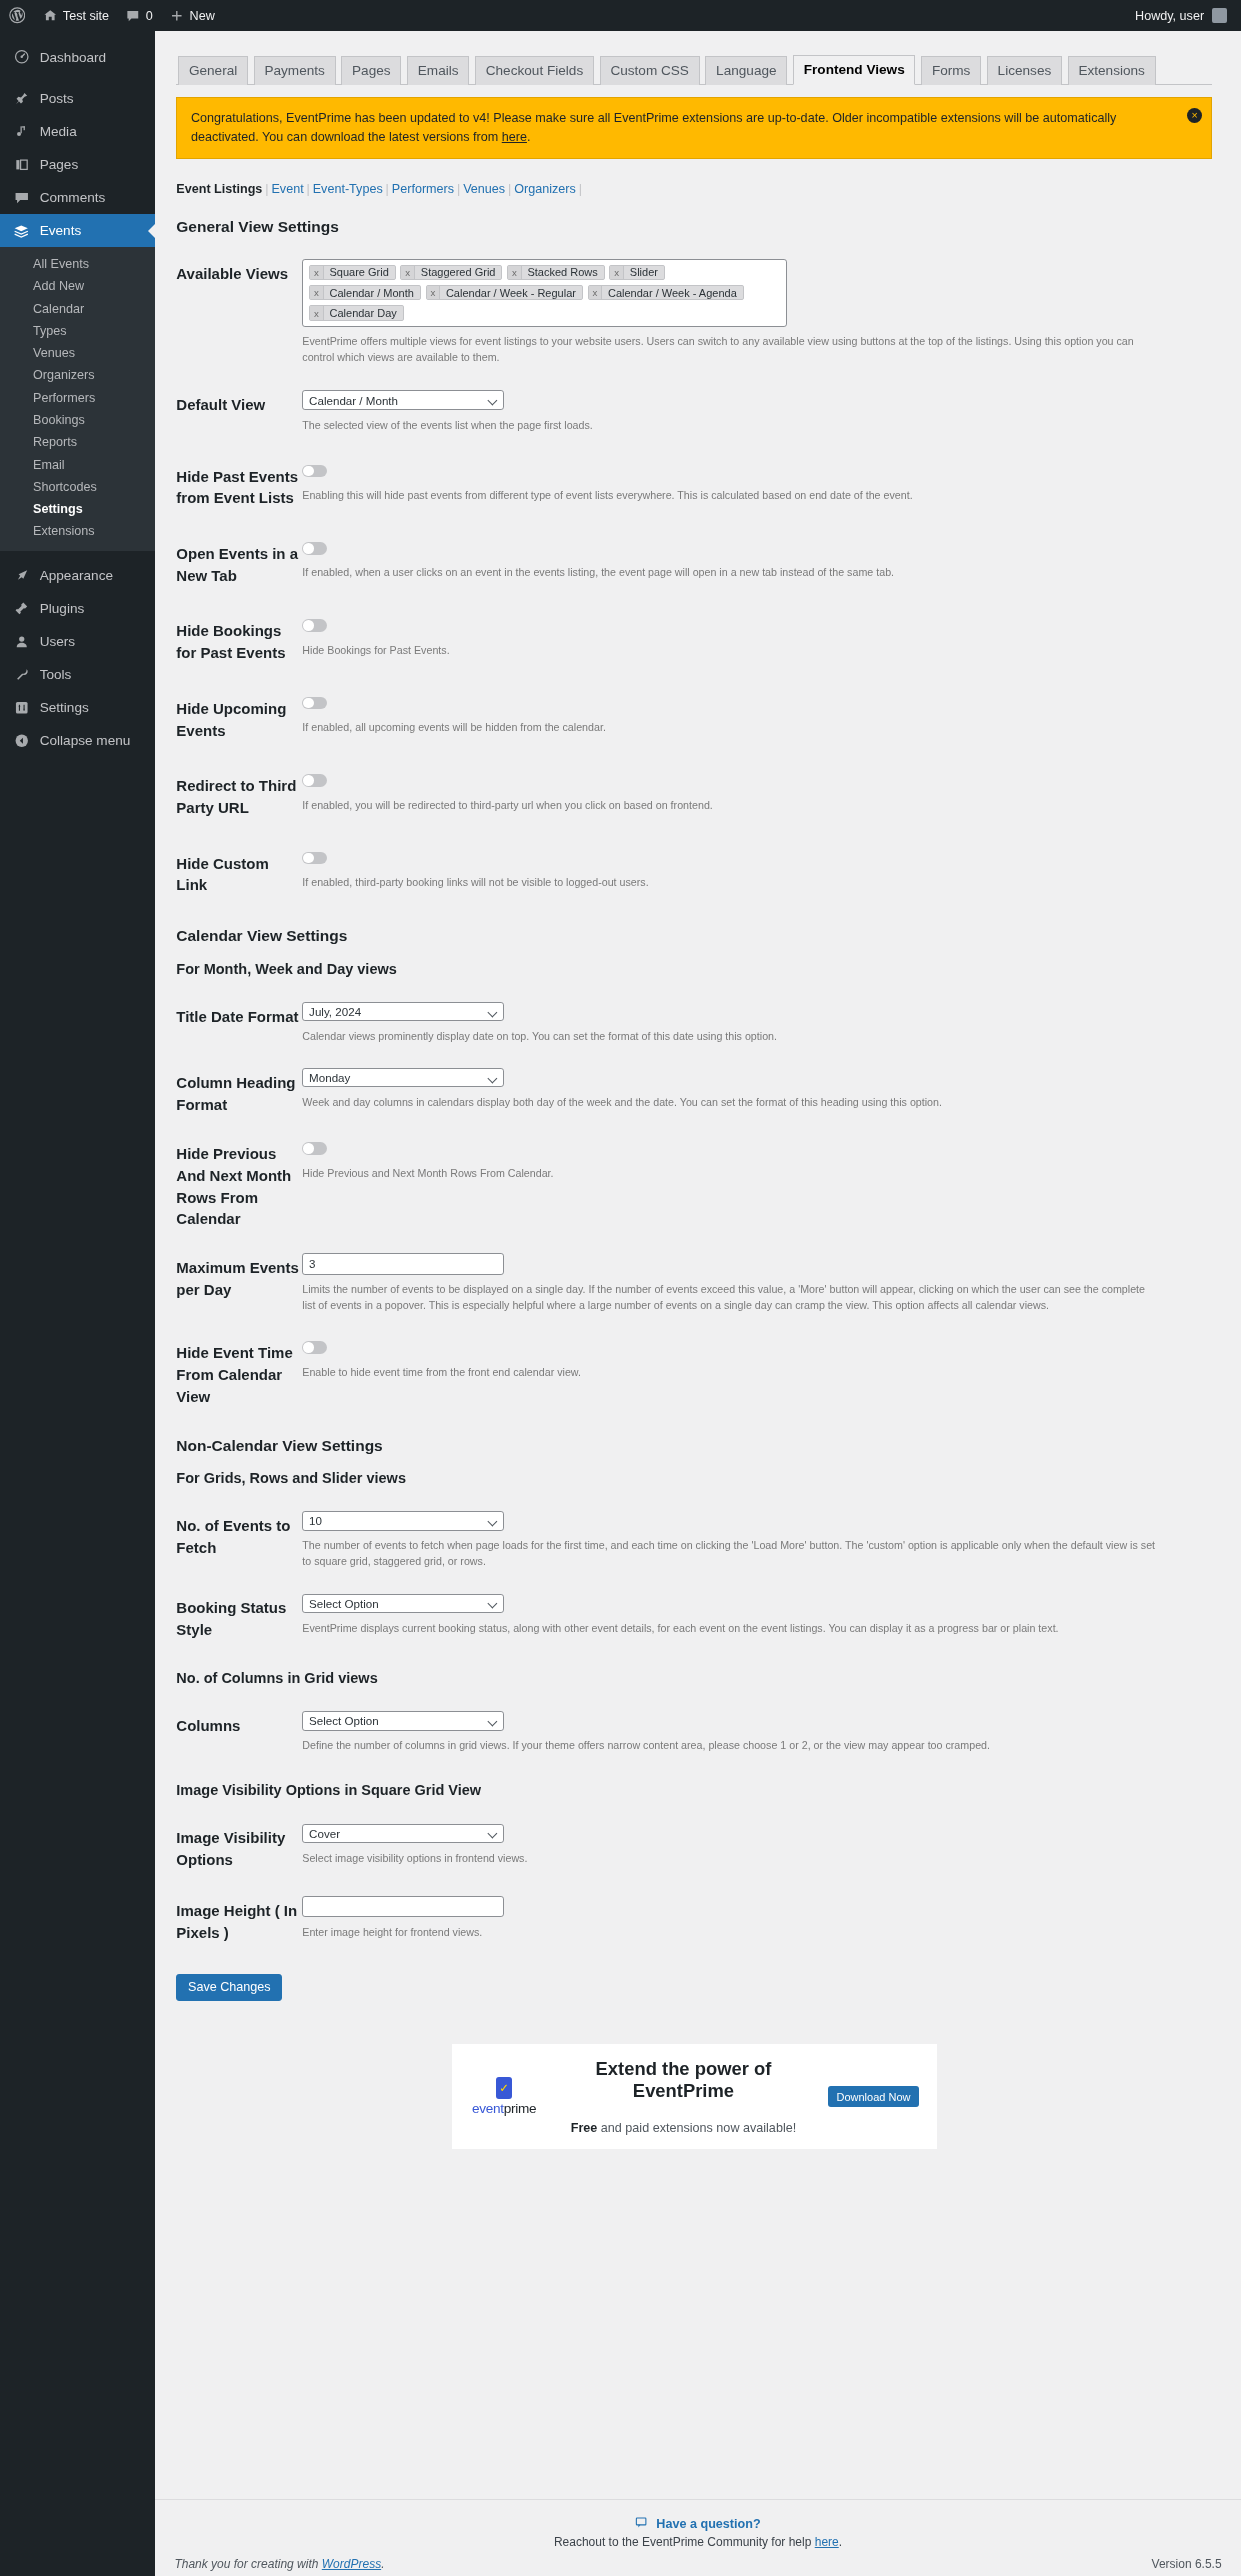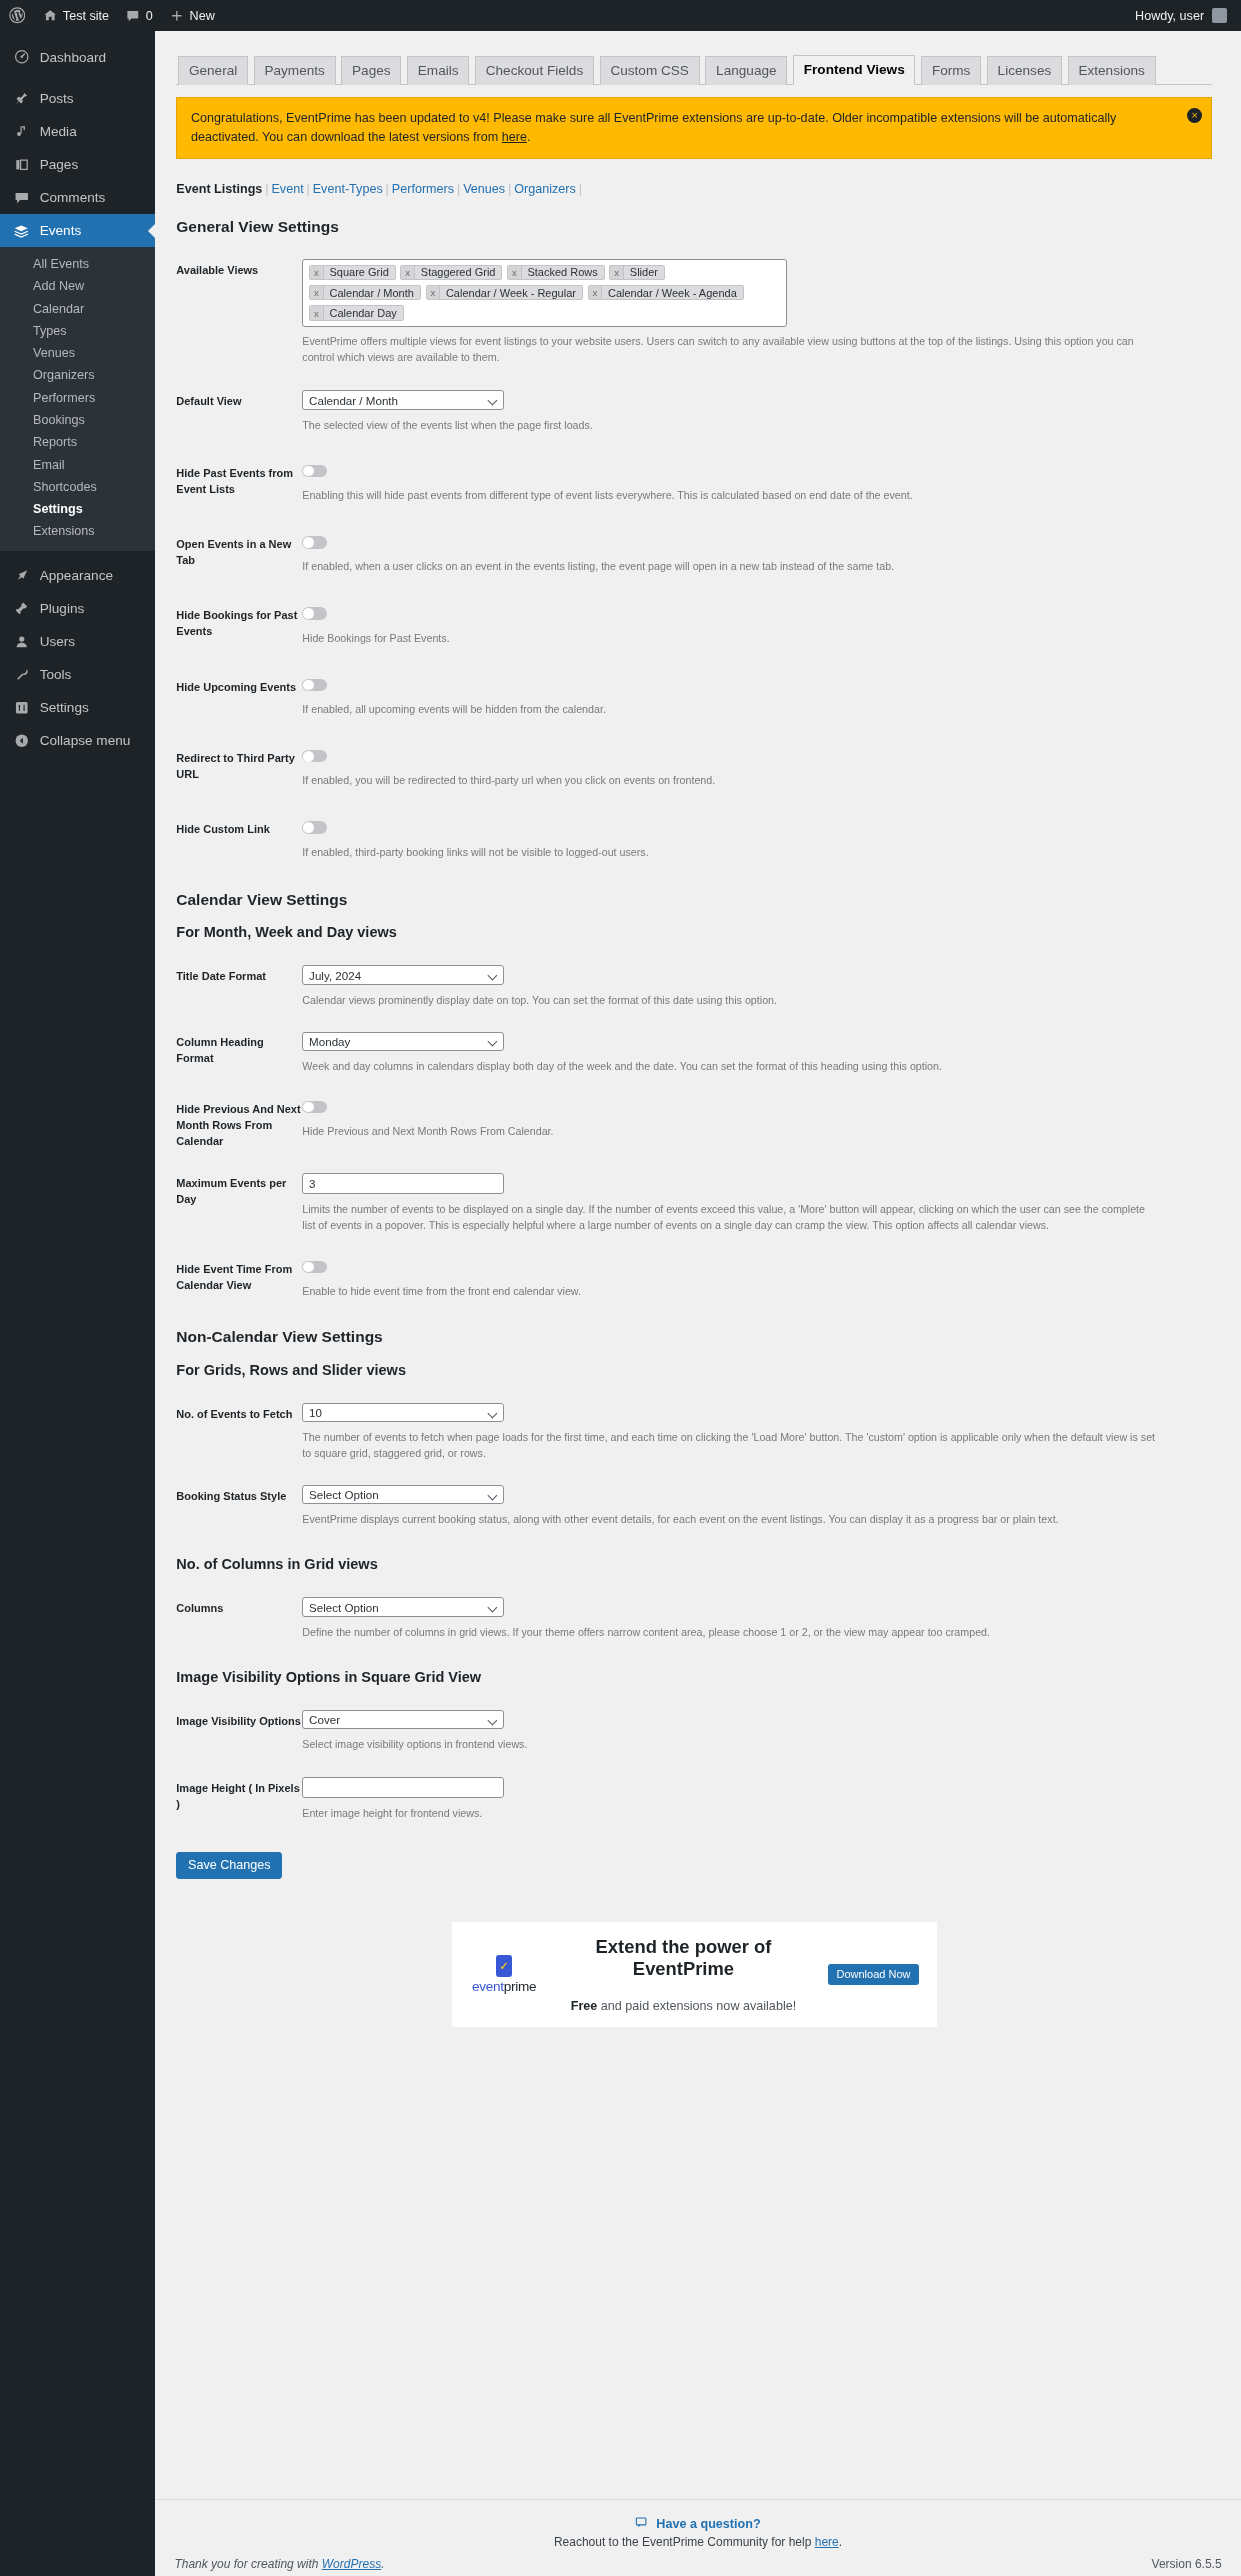--- a/index.html
+++ b/index.html
@@ -80,21 +80,21 @@
   .subsubsub .cur { color:#1d2327; font-weight:600; }
   .subsubsub a { color:#2271b1; text-decoration:none; }
   .subsubsub .sep { color:#c3c4c7; padding:0 2.9px; }
 
   
   h2.sec { font-size:15.5px; color:#1d2327; font-weight:bold; margin:21.3px 0 3.9px 0; }
   h3.sub { font-size:14.5px; color:#1d2327; font-weight:bold; margin:15.5px 0 3.9px 0; }
 
   
   .frow { display:flex; padding:11.6px 0 0 0; }
-  .flabel { width:126px; flex:0 0 126px; font-size:11px; font-weight:bold; color:#1d2327; line-height:1.45; padding-top:3.9px; }
+  .flabel { width:126px; flex:0 0 126px; font-size:15px; font-weight:bold; color:#1d2327; line-height:1.45; padding-top:3.9px; }
   .fctrl { flex:1; min-width:0; }
   .fdesc { color:#7a7a7a; font-size:10.7px; line-height:1.5; margin-top:6.8px; max-width:853px; }
 
   select.ep-select, input.ep-input {
     width:202px; height:19.4px; font-size:11.6px; color:#2c3338;
     border:1px solid #8c8f94; border-radius:2.9px; background:#fff;
     padding:1.9px 5.8px; font-family:"Liberation Sans", sans-serif;
     -webkit-appearance:none; appearance:none;
   }
   .selwrap { position:relative; width:202px; }
@@ -461,21 +461,21 @@
     <div class="fctrl">
       <div class="toggle"><span class="knob"></span></div>
       <div class="fdesc">If enabled, all upcoming events will be hidden from the calendar.</div>
     </div>
   </div>
 
   <div class="frow" style="padding-top:30px;">
     <div class="flabel">Redirect to Third Party URL</div>
     <div class="fctrl">
       <div class="toggle"><span class="knob"></span></div>
-      <div class="fdesc">If enabled, you will be redirected to third-party url when you click on events on frontend.</div>
+      <div class="fdesc">If enabled, you will be redirected to third-party url when you click on based on frontend.</div>
     </div>
   </div>
 
   <div class="frow" style="padding-top:30px;">
     <div class="flabel">Hide Custom Link</div>
     <div class="fctrl">
       <div class="toggle"><span class="knob"></span></div>
       <div class="fdesc">If enabled, third-party booking links will not be visible to logged-out users.</div>
     </div>
   </div>

